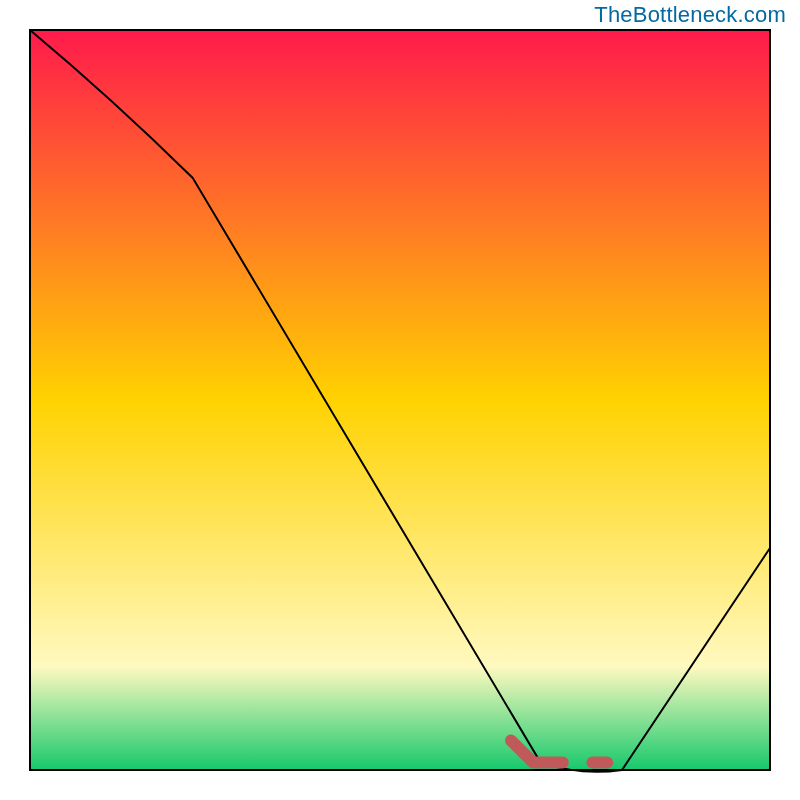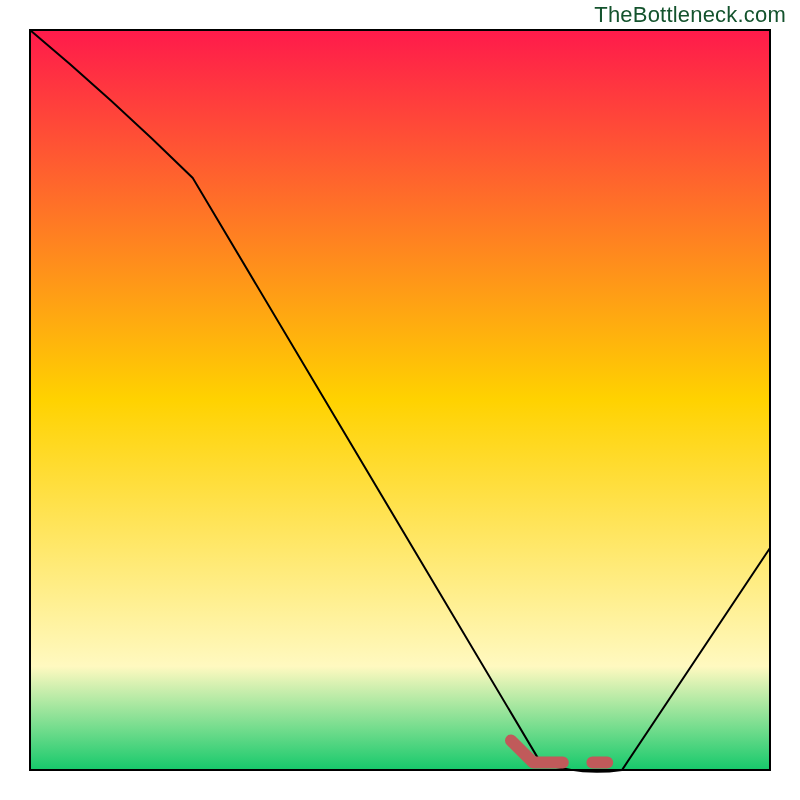--- a/index.html
+++ b/index.html
@@ -15,21 +15,21 @@
     position: absolute;
     left: 0;
     top: 0;
     width: 800px;
     height: 800px;
   }
   .attribution {
     position: absolute;
     top: 2px;
     right: 14px;
-    color: #14532d;
+    color: #0369a1;
     font-size: 22px;
     font-weight: 500;
     letter-spacing: 0.2px;
     user-select: none;
   }
   svg {
     position: absolute;
     left: 0;
     top: 0;
   }

